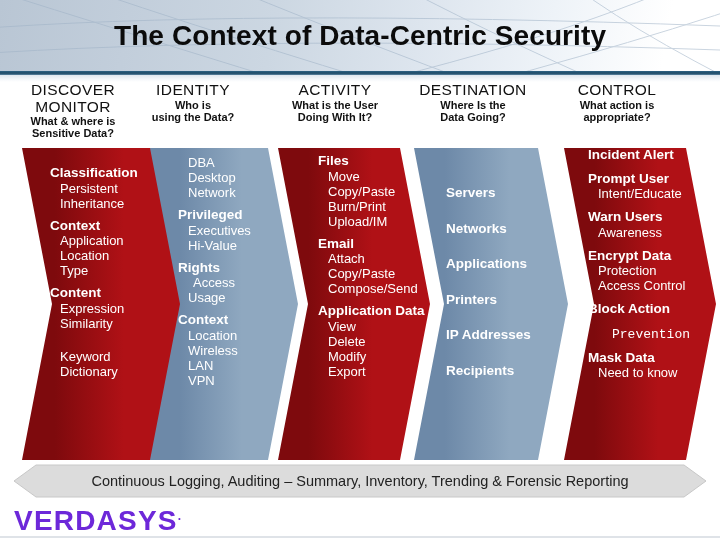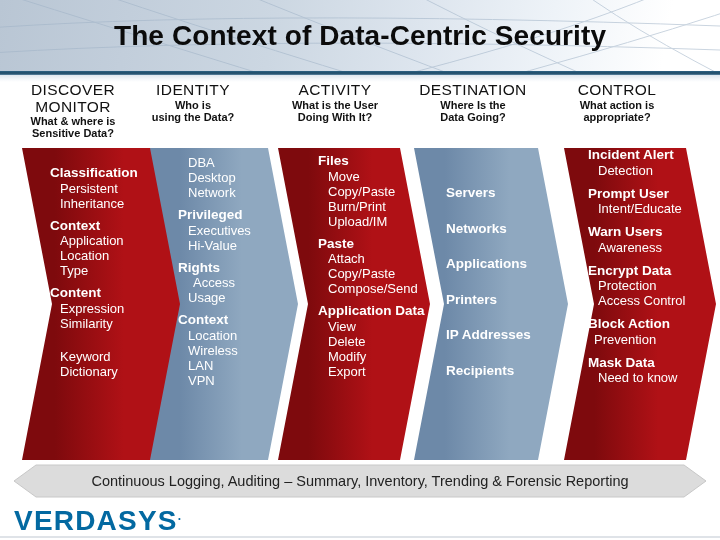--- a/index.html
+++ b/index.html
@@ -209,21 +209,21 @@
       </svg>
       <div class="txt" style="width: 152px; padding-left: 40px; padding-top: 6px; box-sizing: border-box;">
         <div class="grp">
           <div class="grp-title">Files</div>
           <div class="grp-item" style="padding-left: 10px; margin-top: 2px;">Move</div>
           <div class="grp-item" style="padding-left: 10px; margin-top: 2px;">Copy/Paste</div>
           <div class="grp-item" style="padding-left: 10px; margin-top: 2px;">Burn/Print</div>
           <div class="grp-item" style="padding-left: 10px; margin-top: 2px;">Upload/IM</div>
         </div>
         <div class="grp">
-          <div class="grp-title">Paste</div>
+          <div class="grp-title">Email</div>
           <div class="grp-item" style="padding-left: 10px; margin-top: 2px;">Attach</div>
           <div class="grp-item" style="padding-left: 10px; margin-top: 2px;">Copy/Paste</div>
           <div class="grp-item" style="padding-left: 10px; margin-top: 2px;">Compose/Send</div>
         </div>
         <div class="grp">
           <div class="grp-title">Application Data</div>
           <div class="grp-item" style="padding-left: 10px; margin-top: 2px;">View</div>
           <div class="grp-item" style="padding-left: 10px; margin-top: 2px;">Delete</div>
           <div class="grp-item" style="padding-left: 10px; margin-top: 2px;">Modify</div>
           <div class="grp-item" style="padding-left: 10px; margin-top: 2px;">Export</div>
@@ -271,50 +271,49 @@
             <stop offset="20%" stop-color="#7e0a0d"></stop>
             <stop offset="62%" stop-color="#b01116"></stop>
             <stop offset="100%" stop-color="#b01116"></stop>
           </linearGradient>
         </defs>
         <polygon points="0,0 122,0 152,156 122,312 0,312 30,156" fill="url(#grad4)"></polygon>
       </svg>
       <div class="txt" style="width: 152px; padding-left: 24px; padding-top: 0px; box-sizing: border-box; white-space: normal;">
         <div class="grp" style="margin: 0px 0px 10px;">
           <div class="grp-title">Incident Alert</div>
-          <div class="grp-item" style="padding-left: 10px; margin-top: 2px;">Detection</div>
         </div>
         <div class="grp" style="margin: 0px 0px 10px;">
           <div class="grp-title">Prompt User</div>
           <div class="grp-item" style="padding-left: 10px; margin-top: 2px;">Intent/Educate</div>
         </div>
         <div class="grp" style="margin: 0px 0px 10px;">
           <div class="grp-title">Warn Users</div>
           <div class="grp-item" style="padding-left: 10px; margin-top: 2px;">Awareness</div>
         </div>
         <div class="grp" style="margin: 0px 0px 10px;">
           <div class="grp-title">Encrypt Data</div>
           <div class="grp-item" style="padding-left: 10px; margin-top: 2px;">Protection</div>
           <div class="grp-item" style="padding-left: 10px; margin-top: 2px;">Access Control</div>
         </div>
         <div class="grp" style="margin: 0px 0px 10px;">
           <div class="grp-title">Block Action</div>
-          <div class="grp-item" style="padding-left: 6px; margin-top: 2px;">Prevention</div>
+          <div class="grp-item" style="padding-left: 24px; margin-top: 12px; font-family: Liberation Mono, monospace;">Prevention</div>
         </div>
         <div class="grp" style="margin: 0px 0px 10px;">
           <div class="grp-title">Mask Data</div>
           <div class="grp-item" style="padding-left: 10px; margin-top: 2px;">Need to know</div>
         </div>
       </div>
     </div>
   </div>
 
 <div id="bottom-banner">
   <svg viewBox="0 0 720 36" width="720" height="36" preserveAspectRatio="none">
     <polygon id="banner-poly" points="14,18 36,2 684,2 706,18 684,34 36,34" fill="#dcdcdc" stroke="#c8c8c8" stroke-width="1"></polygon>
   </svg>
   <div id="bottom-text">Continuous Logging, Auditing – Summary, Inventory, Trending &amp; Forensic Reporting</div>
 </div>
 
-<div id="logo" style="color: #0369a1;">
+<div id="logo" style="color: #6d28d9;">
   <span>VERDASYS</span><span class="tm">.</span>
 </div>
 <div id="logo-underline"></div>
 
 </body></html>

